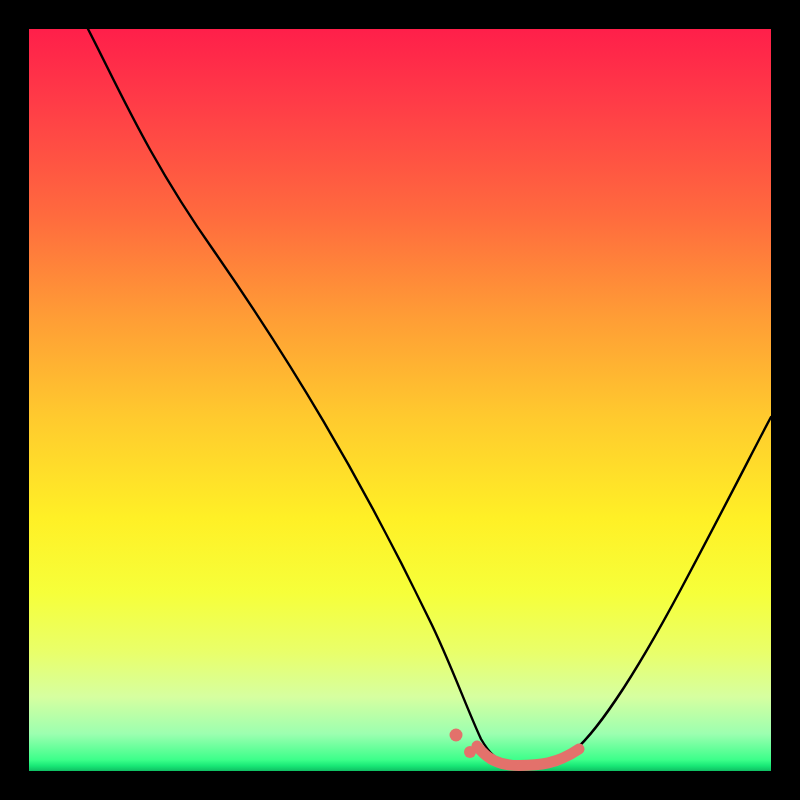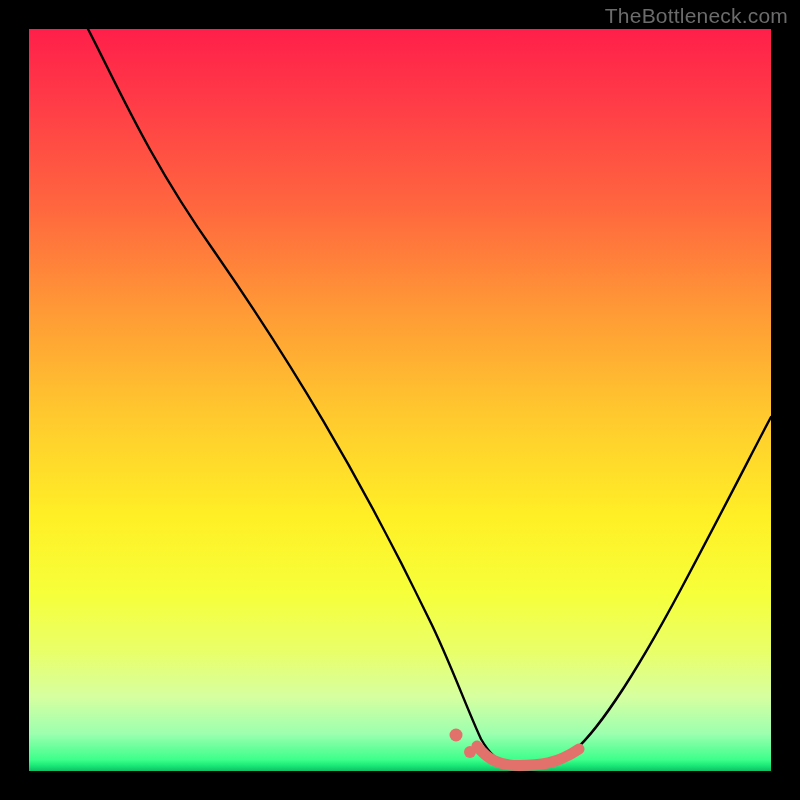--- a/index.html
+++ b/index.html
@@ -57,21 +57,20 @@
     color: #6b6b6b;
     letter-spacing: 0.2px;
     user-select: none;
   }
 </style>
 </head>
 <body>
 
 <div class="stage">
 
-  <div class="watermark">TheBottleneck.com</div>
 
   <div class="plot">
     <div class="grad"></div>
 
     <svg class="curve" viewBox="0 0 742 742" preserveAspectRatio="none">
 
       <path d="M 59 0
                C 90 60, 120 130, 185 222
                C 260 330, 330 445, 400 590
                C 420 630, 438 680, 452 710

